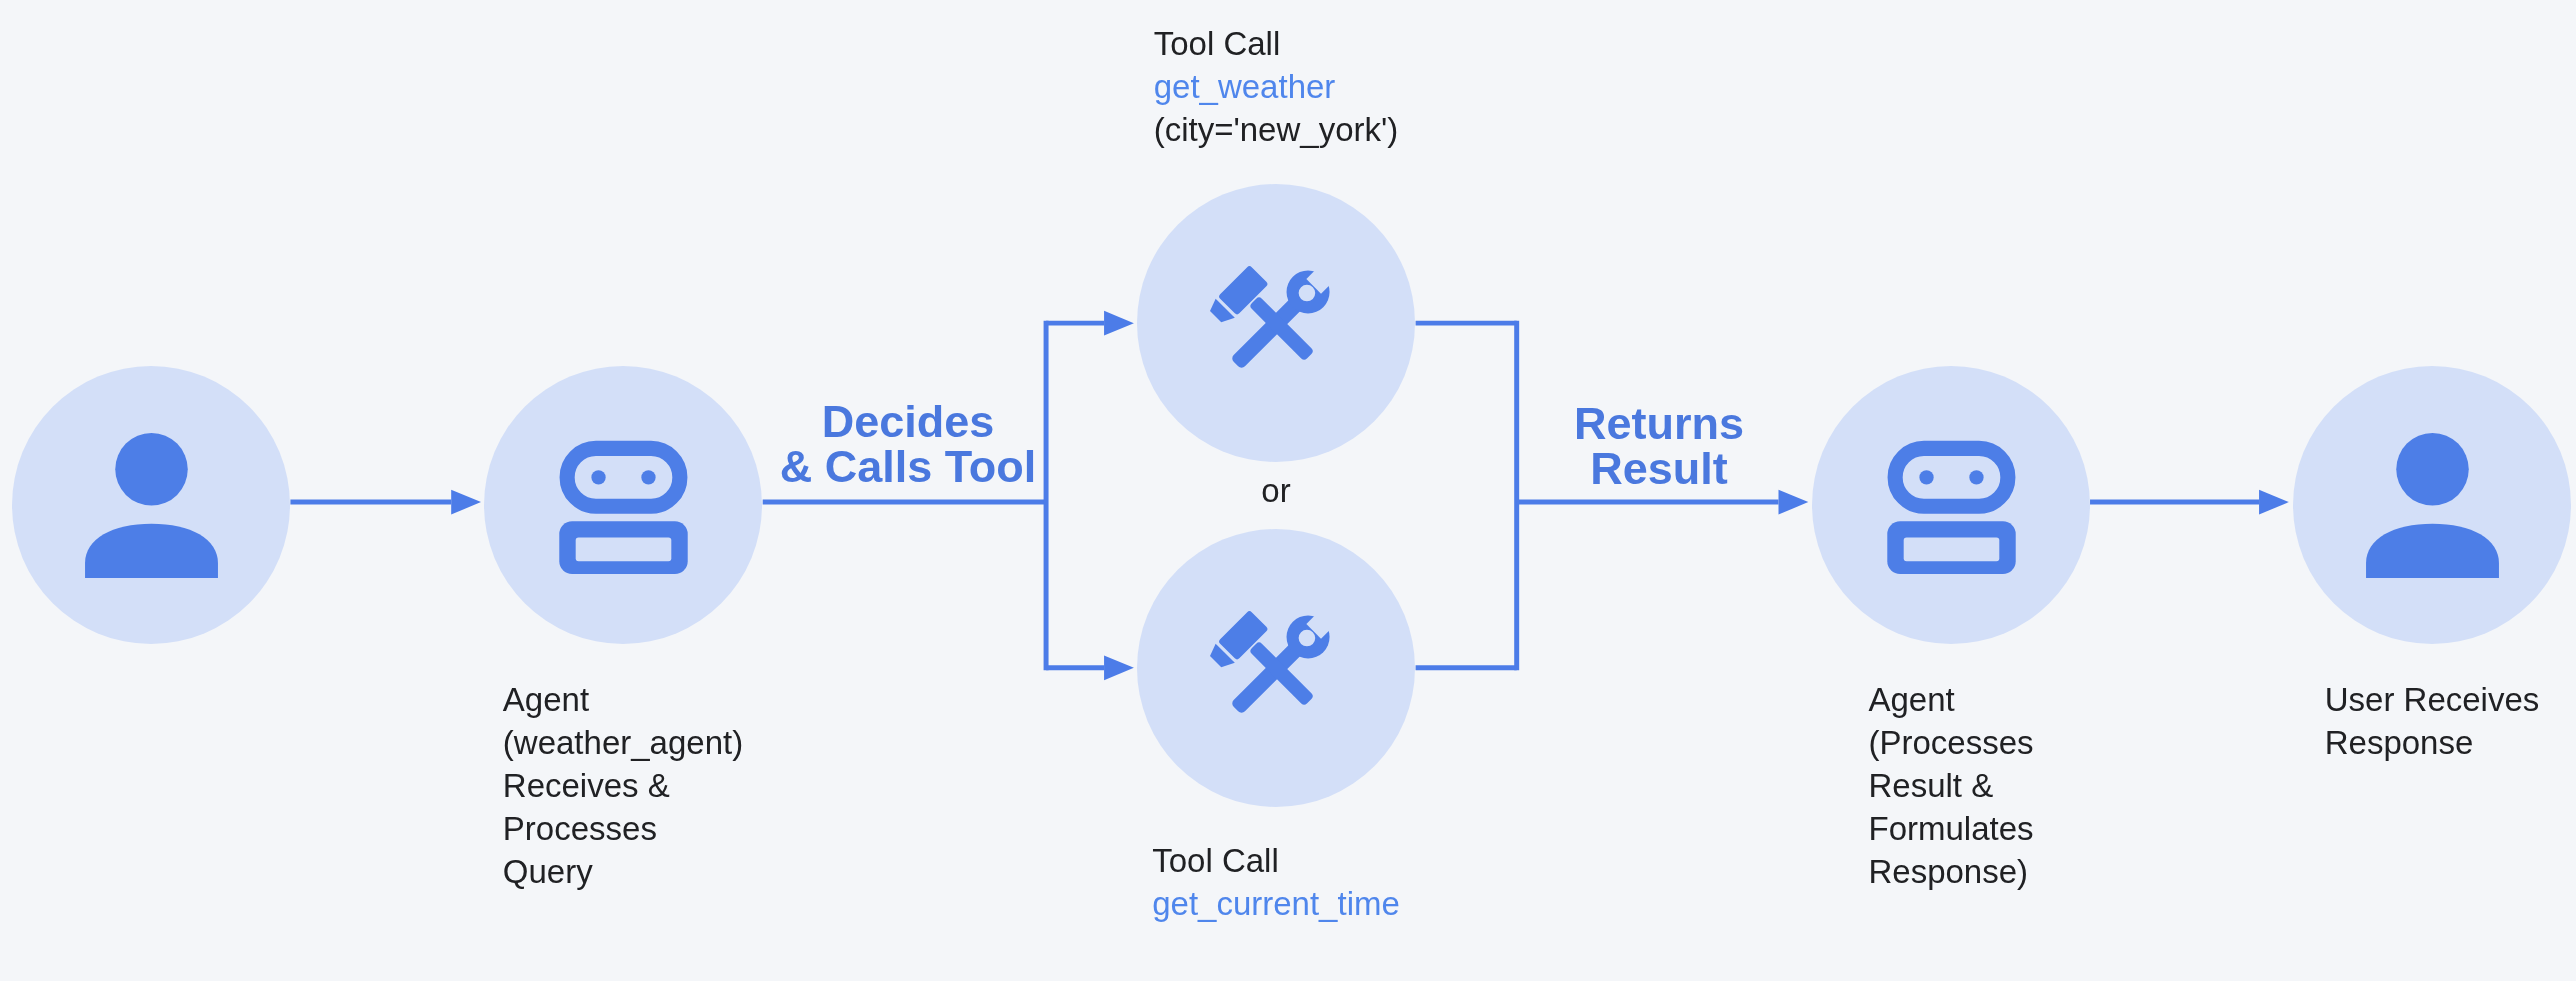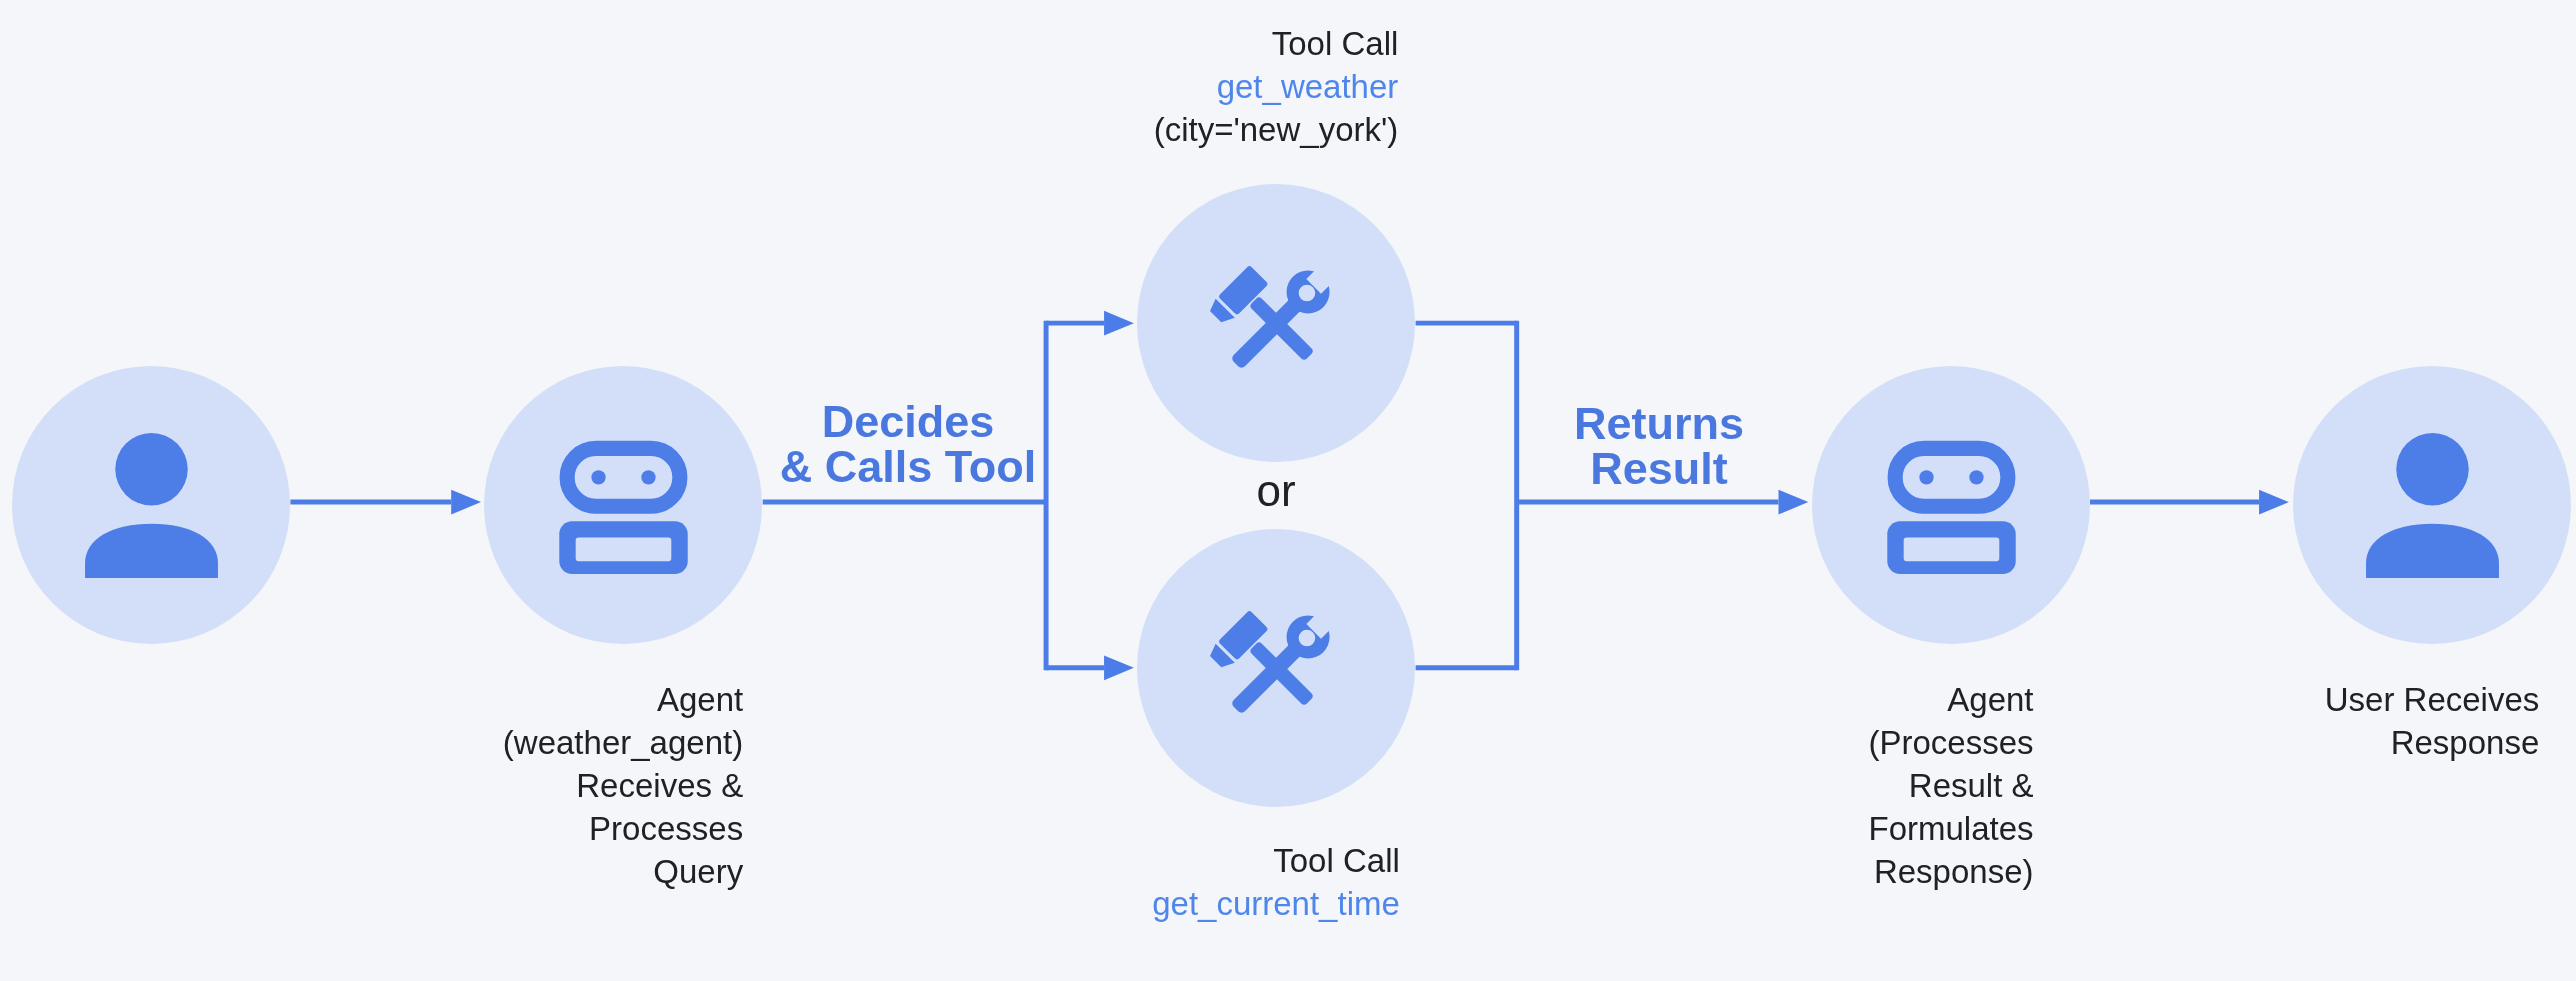--- a/index.html
+++ b/index.html
@@ -39,39 +39,39 @@
     border-radius:50%;
     background:var(--circle-fill);
     transform:translate(-50%,-50%);
     display:flex;align-items:center;justify-content:center;
   }
   .caption{
     position:absolute;
     transform:translateX(-50%);
     font-size:33px;line-height:43px;
     color:var(--text-dark);
-    text-align:right;
+    text-align:left;
     white-space:nowrap;
   }
   .caption .tool-name{
     color:var(--link-blue);
   }
   .edge-label{
     position:absolute;
     transform:translateX(-50%);
     font-size:45px;line-height:45px;
     font-weight:bold;
     color:var(--label-blue);
     text-align:center;
     white-space:nowrap;
   }
   .or-label{
     position:absolute;
     transform:translateX(-50%);
-    font-size:44px;line-height:43px;
+    font-size:33px;line-height:43px;
     color:var(--text-dark);
     text-align:center;
   }
 </style>
 </head>
 <body>
 
 <div class="canvas">
 
   <svg class="wires" width="2576" height="981" viewBox="0 0 3108 1184">

